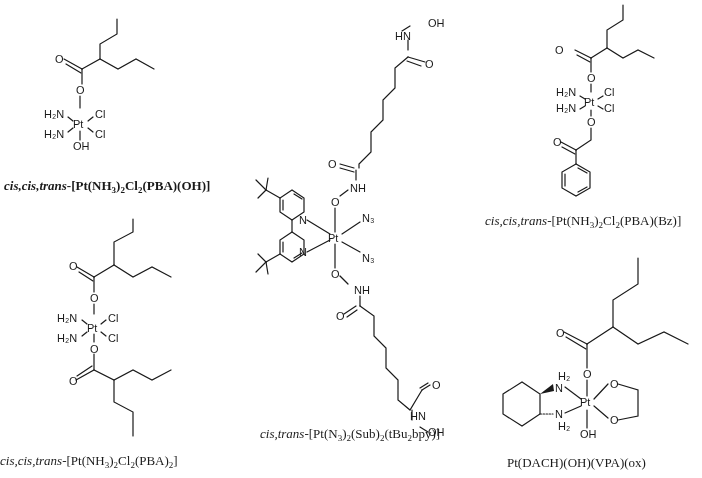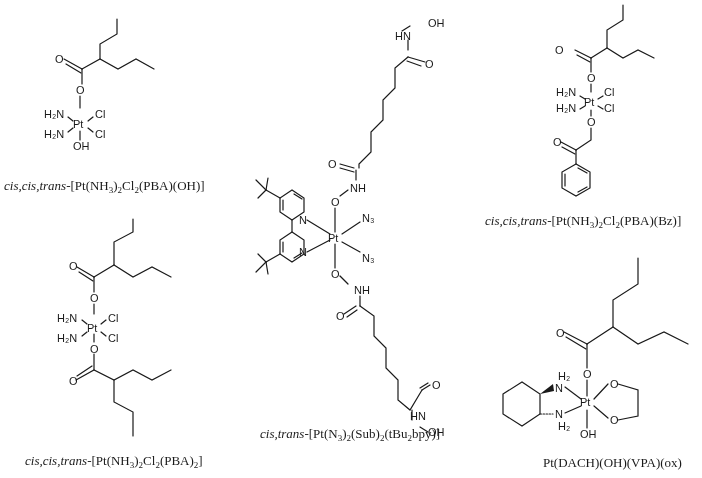--- a/index.html
+++ b/index.html
@@ -188,31 +188,31 @@
     <text class="atom" x="555" y="392">N</text>
     <text class="atom" x="555" y="418">N</text>
     <text class="atom" x="558" y="430">H₂</text>
     <text class="atom" x="580" y="406">Pt</text>
     <text class="atom" x="610" y="388">O</text>
     <text class="atom" x="610" y="424">O</text>
     <text class="atom" x="580" y="438">OH</text>
   </g>
 </svg>
 
-<div class="caption" style="left:4px; top:178px;">
+<div class="caption" style="left:4px; top:178px;font-weight:bold;">
   <i>cis,cis,trans</i><span>-[Pt(NH</span><sub>3</sub><span>)</span><sub>2</sub><span>Cl</span><sub>2</sub><span>(PBA)(OH)]</span>
 </div>
 
-<div class="caption" style="left:25px; top:453px;">
+<div class="caption" style="left:0; top:453px;">
   <i>cis,cis,trans</i><span>-[Pt(NH</span><sub>3</sub><span>)</span><sub>2</sub><span>Cl</span><sub>2</sub><span>(PBA)</span><sub>2</sub><span>]</span>
 </div>
 
 <div class="caption" style="left:260px; top:426px;">
   <i>cis,trans</i><span>-[Pt(N</span><sub>3</sub><span>)</span><sub>2</sub><span>(Sub)</span><sub>2</sub><span>(tBu</span><sub>2</sub><span>bpy)]</span>
 </div>
 
 <div class="caption" style="left:485px; top:213px;">
   <i>cis,cis,trans</i><span>-[Pt(NH</span><sub>3</sub><span>)</span><sub>2</sub><span>Cl</span><sub>2</sub><span>(PBA)(Bz)]</span>
 </div>
 
-<div class="caption" style="left:507px; top:455px;margin-left:36px;">
+<div class="caption" style="left:507px; top:455px;">
   <span>Pt(DACH)(OH)(VPA)(ox)</span>
 </div>
 
 </body></html>

